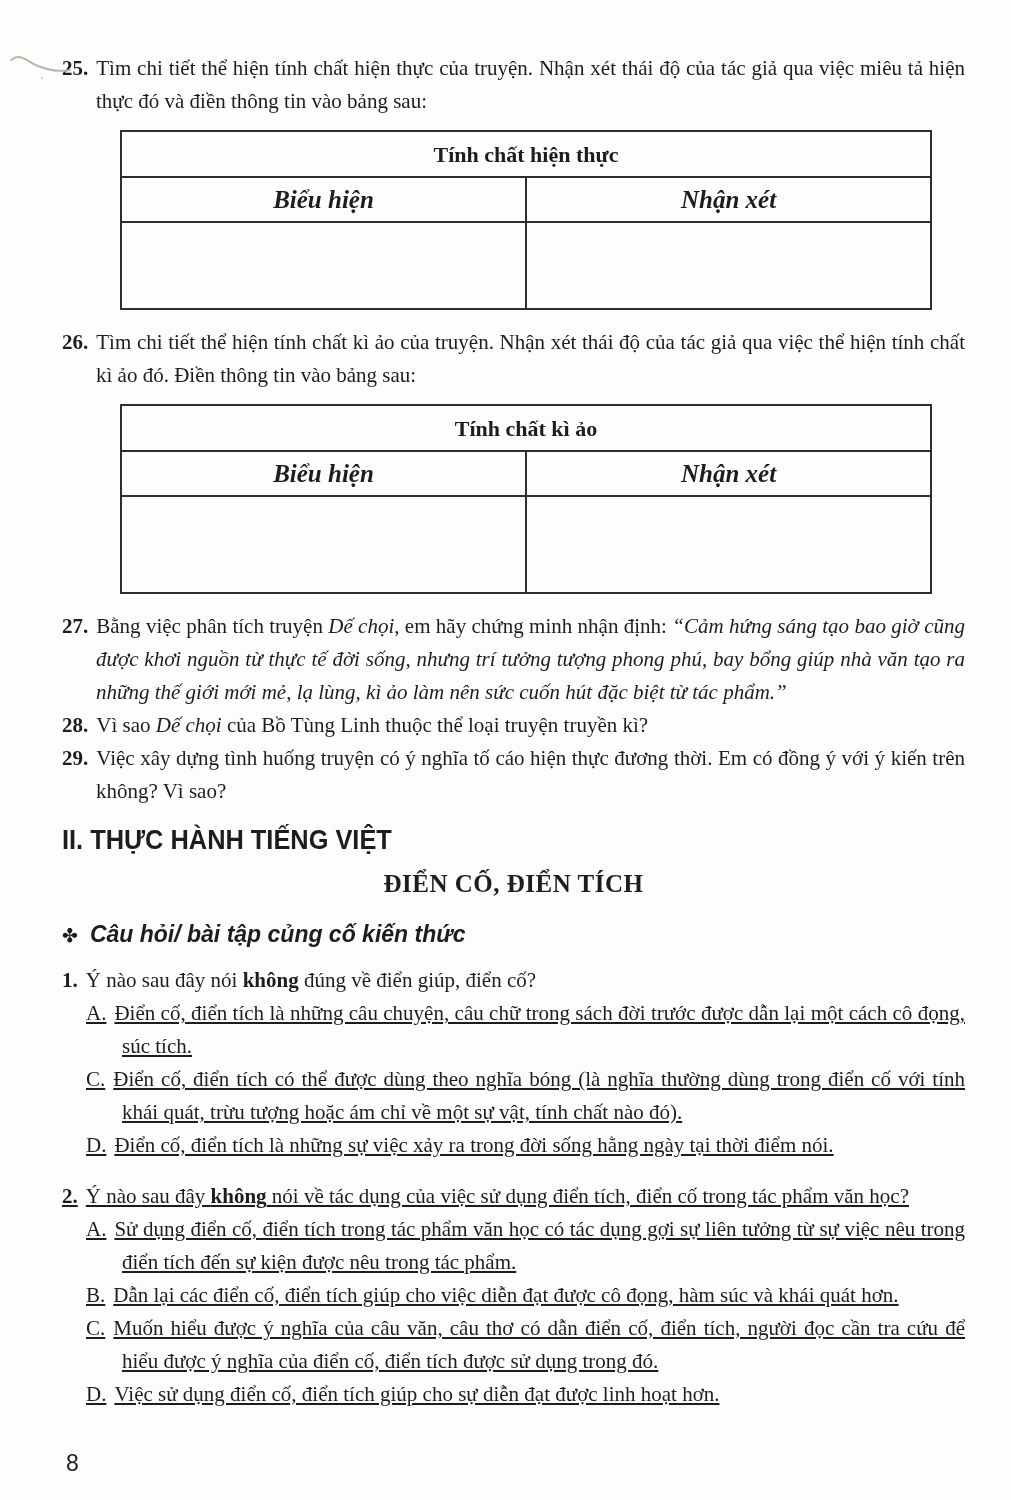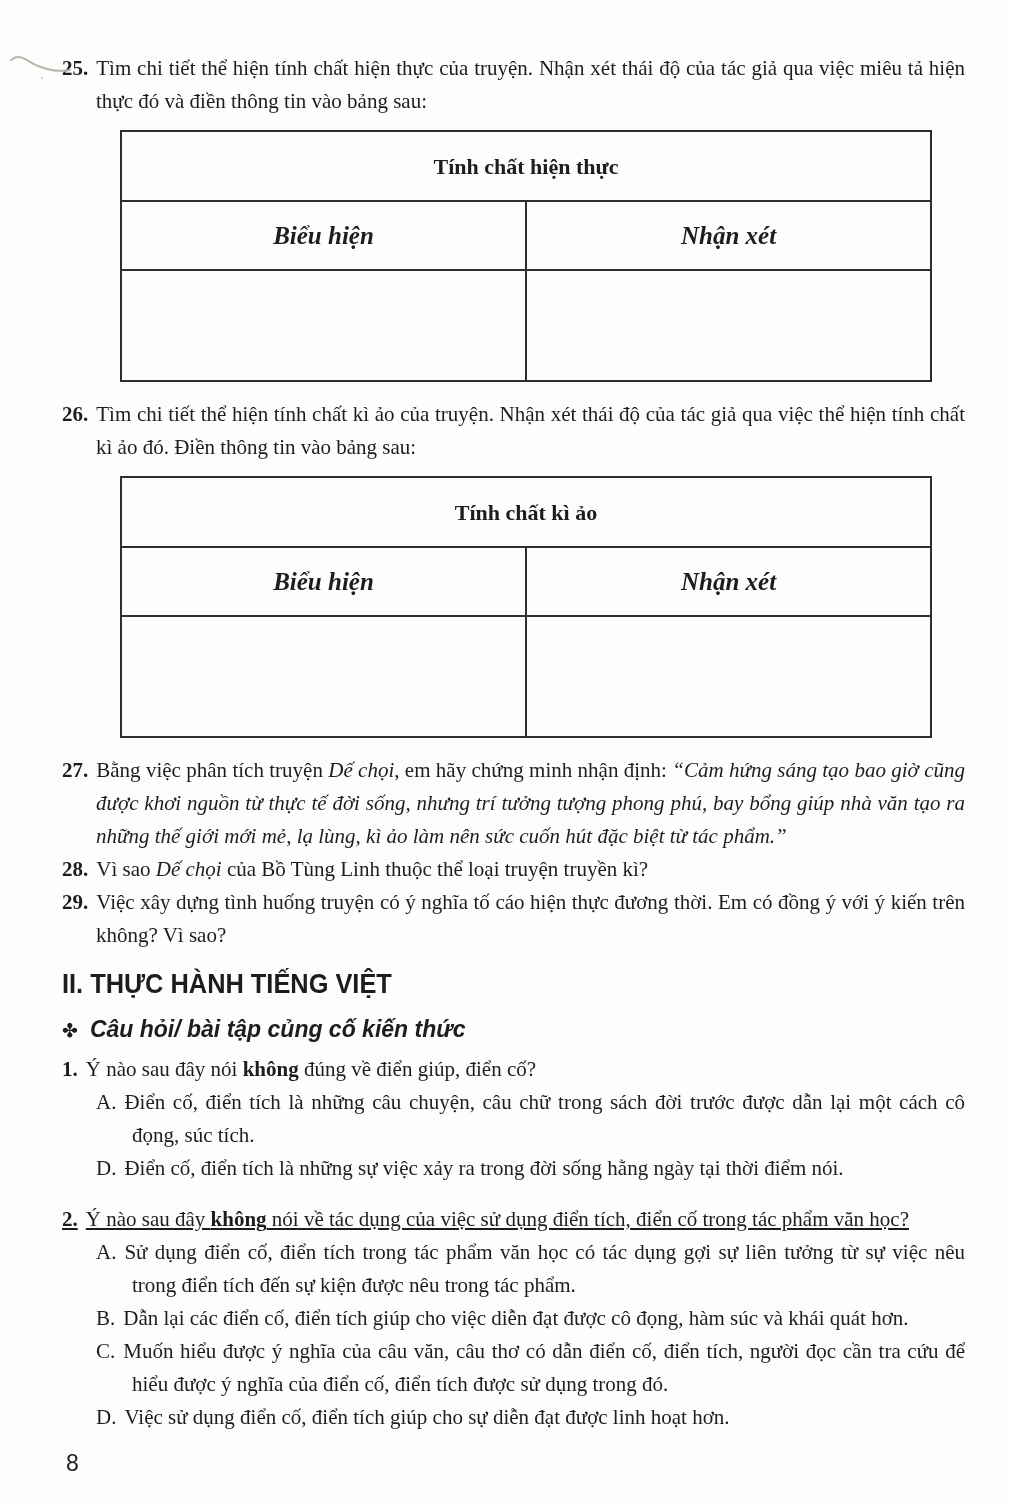--- a/index.html
+++ b/index.html
@@ -22,36 +22,37 @@
 
   .q {
     text-align: justify;
     padding-left: 34px;
     text-indent: -34px;
   }
   .qnum { font-weight: bold; margin-right: 8px; }
 
   .opt {
     text-align: justify;
-    margin-left: 34px;
+    margin-left: 24px;
     padding-left: 36px;
     text-indent: -36px;
+    text-decoration: underline;
   }
   .optlabel { margin-right: 8px; }
 
   table.blank-table {
     border-collapse: collapse;
     table-layout: fixed;
     width: 812px;
     margin: 12px 0 16px 58px;
   }
   table.blank-table td {
     border: 2px solid #2e2e2e;
     vertical-align: middle;
-    padding: 16px;
+    padding: 4px;
   }
   td.tt {
     text-align: center;
     font-weight: bold;
     font-size: 22px;
     height: 36px;
   }
   td.tc {
     text-align: center;
     font-weight: bold;
@@ -80,21 +81,21 @@
     line-height: 32px;
     text-align: center;
     letter-spacing: 0.5px;
     margin: 12px 0 0 0;
   }
   .subsection {
     font-family: "Liberation Sans", sans-serif;
     font-weight: bold;
     font-style: italic;
     font-size: 23px;
-    line-height: 30px;
+    line-height: 41px;
     margin: 14px 0 8px 0;
   }
   .marker {
     font-family: "DejaVu Sans", sans-serif;
     font-style: normal;
     font-size: 19px;
     margin-right: 12px;
   }
   .q-first  { margin-top: 0; }
   .q2-block { margin-top: 18px; text-decoration: underline; }
@@ -165,33 +166,37 @@
   <div class="q">
     <span class="qnum">28.</span><span><span>Vì sao </span><span class="run-i">Dế chọi</span><span> của Bồ Tùng Linh thuộc thể loại truyện truyền kì?</span></span>
   </div>
 
   <div class="q">
     <span class="qnum">29.</span><span><span>Việc xây dựng tình huống truyện có ý nghĩa tố cáo hiện thực đương thời. Em có đồng ý với ý kiến trên không? Vì sao?</span></span>
   </div>
 
   <div class="section-heading">II. THỰC HÀNH TIẾNG VIỆT</div>
 
+  <div class="topic-title">ĐIỂN CỐ, ĐIỂN TÍCH</div>
 
   <div class="subsection">
     <span class="marker">✤</span><span>Câu hỏi/ bài tập củng cố kiến thức</span>
   </div>
 
   <div class="q">
     <span class="qnum">1.</span><span><span>Ý nào sau đây nói </span><span class="run-b">không</span><span> đúng về điển giúp, điển cố?</span></span>
   </div>
 
   <div class="opt">
     <span class="optlabel">A.</span><span><span>Điển cố, điển tích là những câu chuyện, câu chữ trong sách đời trước được dẫn lại một cách cô đọng, súc tích.</span></span>
   </div>
   <div class="opt">
+    <span class="optlabel">C.</span><span><span>Điển cố, điển tích có thể được dùng theo nghĩa bóng (là nghĩa thường dùng trong điển cố với tính khái quát, trừu tượng hoặc ám chỉ về một sự vật, tính chất nào đó).</span></span>
+  </div>
+  <div class="opt">
     <span class="optlabel">D.</span><span><span>Điển cố, điển tích là những sự việc xảy ra trong đời sống hằng ngày tại thời điểm nói.</span></span>
   </div>
 
   <div class="q q2-block">
     <span class="qnum">2.</span><span><span>Ý nào sau đây </span><span class="run-b">không</span><span> nói về tác dụng của việc sử dụng điển tích, điển cố trong tác phẩm văn học?</span></span>
   </div>
 
   <div class="opt">
     <span class="optlabel">A.</span><span><span>Sử dụng điển cố, điển tích trong tác phẩm văn học có tác dụng gợi sự liên tưởng từ sự việc nêu trong điển tích đến sự kiện được nêu trong tác phẩm.</span></span>
   </div>

